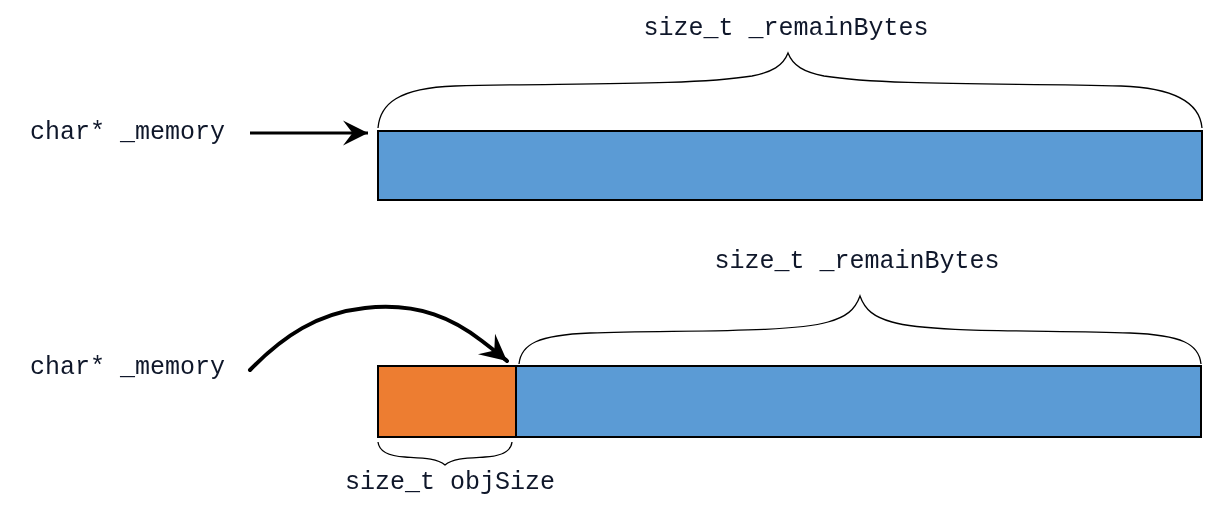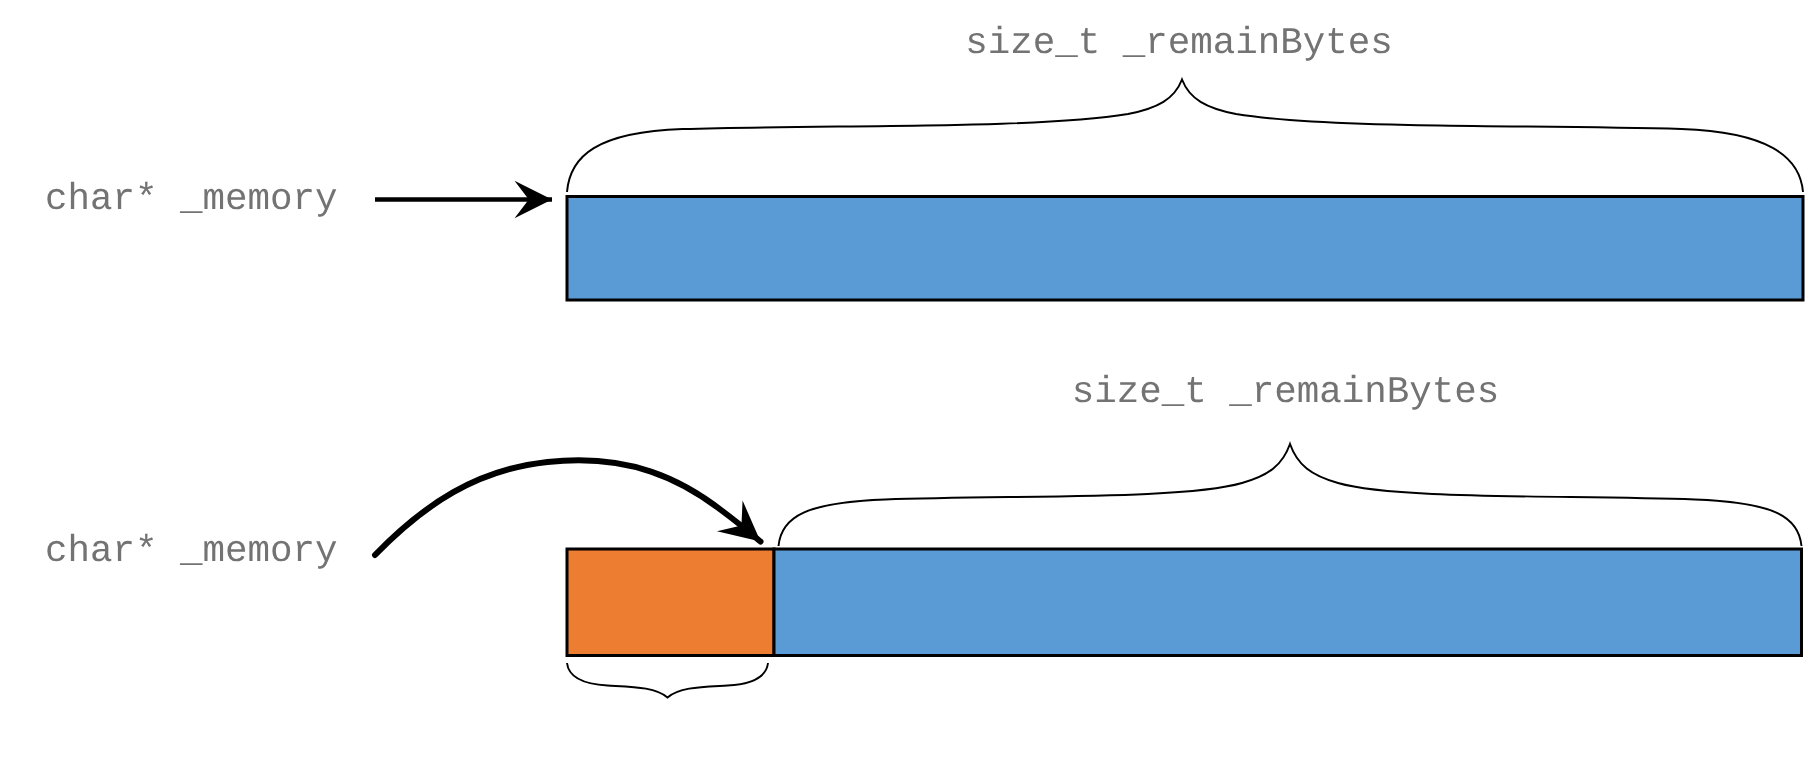--- a/index.html
+++ b/index.html
@@ -17,21 +17,21 @@
   }
   .gfx {
     position: absolute;
     left: 0;
     top: 0;
   }
   .label {
     position: absolute;
     font-size: 25px;
     line-height: 28px;
-    color: #737373;
+    color: #0f172a;
     white-space: pre;
   }
   .label.centered {
     width: 400px;
     text-align: center;
   }
 </style>
 </head>
 <body>
 
@@ -73,14 +73,15 @@
   </svg>
 
   <div class="label centered" style="left:586px; top:15px;">size_t _remainBytes</div>
 
   <div class="label" style="left:30px; top:119px;">char* _memory</div>
 
   <div class="label centered" style="left:657px; top:248px;">size_t _remainBytes</div>
 
   <div class="label" style="left:30px; top:354px;">char* _memory</div>
 
+  <div class="label centered" style="left:250px; top:469px;">size_t objSize</div>
 
 </div>
 
 </body></html>

